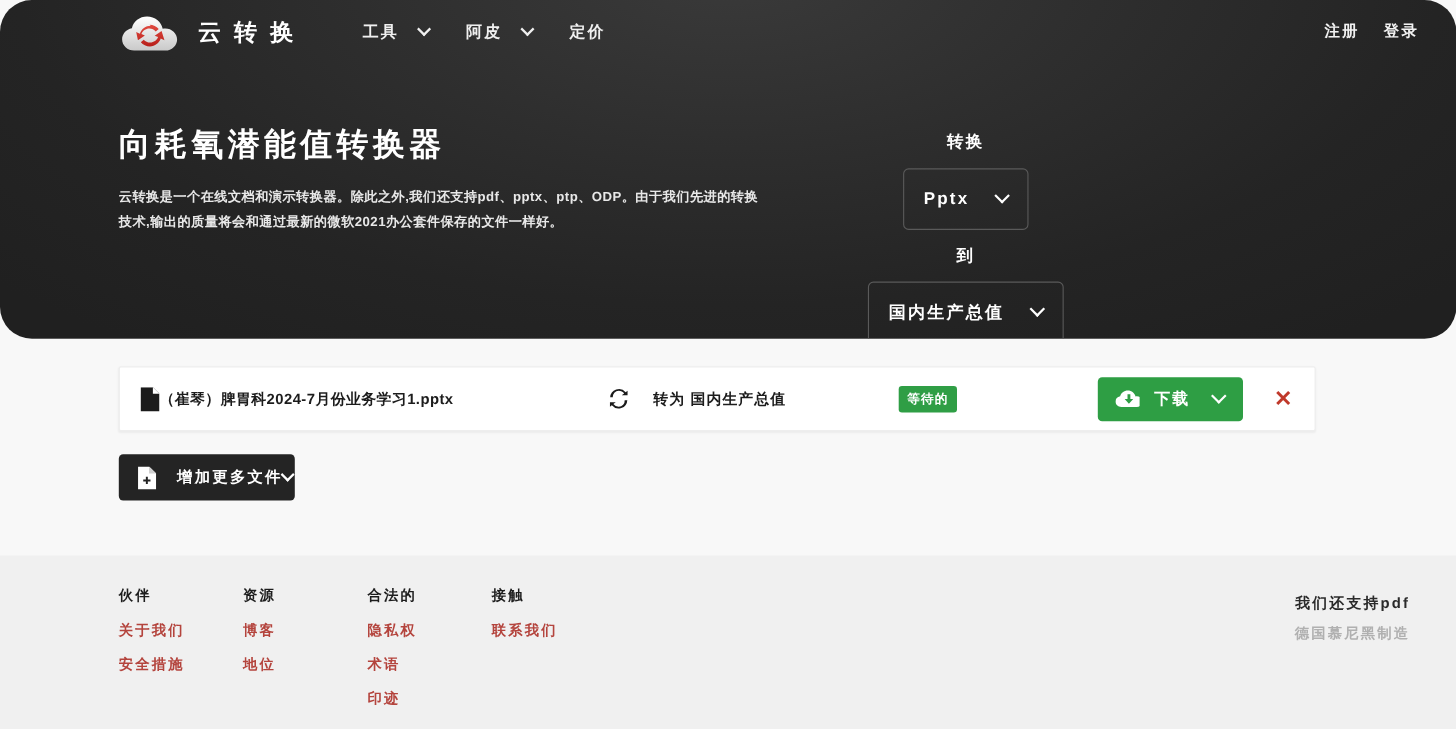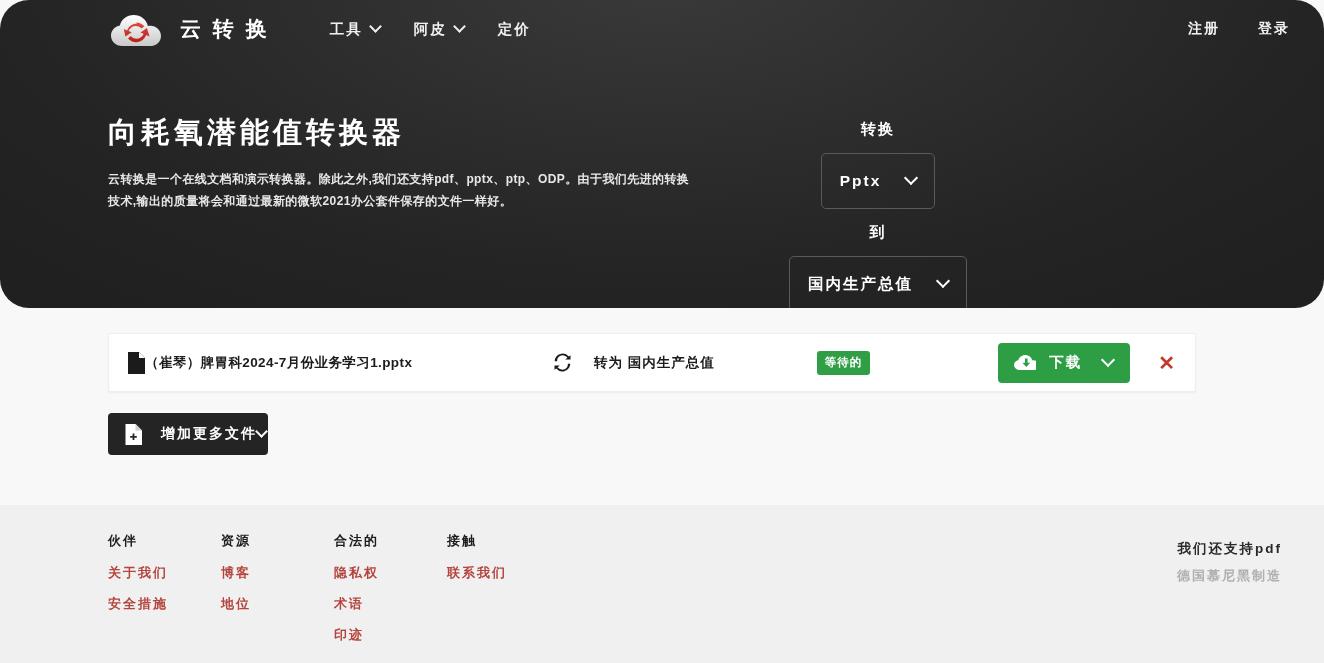--- a/index.html
+++ b/index.html
@@ -62,40 +62,40 @@
     gap: 34px;
     margin-left: 60px;
   }
   .navitem {
     color: #f0f0f0;
     font-size: 14.5px;
     font-weight: bold;
     letter-spacing: 2px;
     display: flex;
     align-items: center;
-    gap: 8px;
+    gap: 18px;
     cursor: pointer;
     text-decoration: none;
     white-space: nowrap;
   }
   .chev {
     display: inline-block;
     width: 9px;
     height: 9px;
     border-right: 2px solid currentColor;
     border-bottom: 2px solid currentColor;
     transform: translateY(-3px) rotate(45deg);
     flex: none;
   }
 
   .authnav {
     margin-left: auto;
     display: flex;
     align-items: flex-end;
-    gap: 38px;
+    gap: 22px;
     padding-right: 10px;
   }
   .authitem {
     color: #f2f2f2;
     font-size: 14px;
     font-weight: bold;
     letter-spacing: 2px;
     cursor: pointer;
     text-decoration: none;
     white-space: nowrap;

